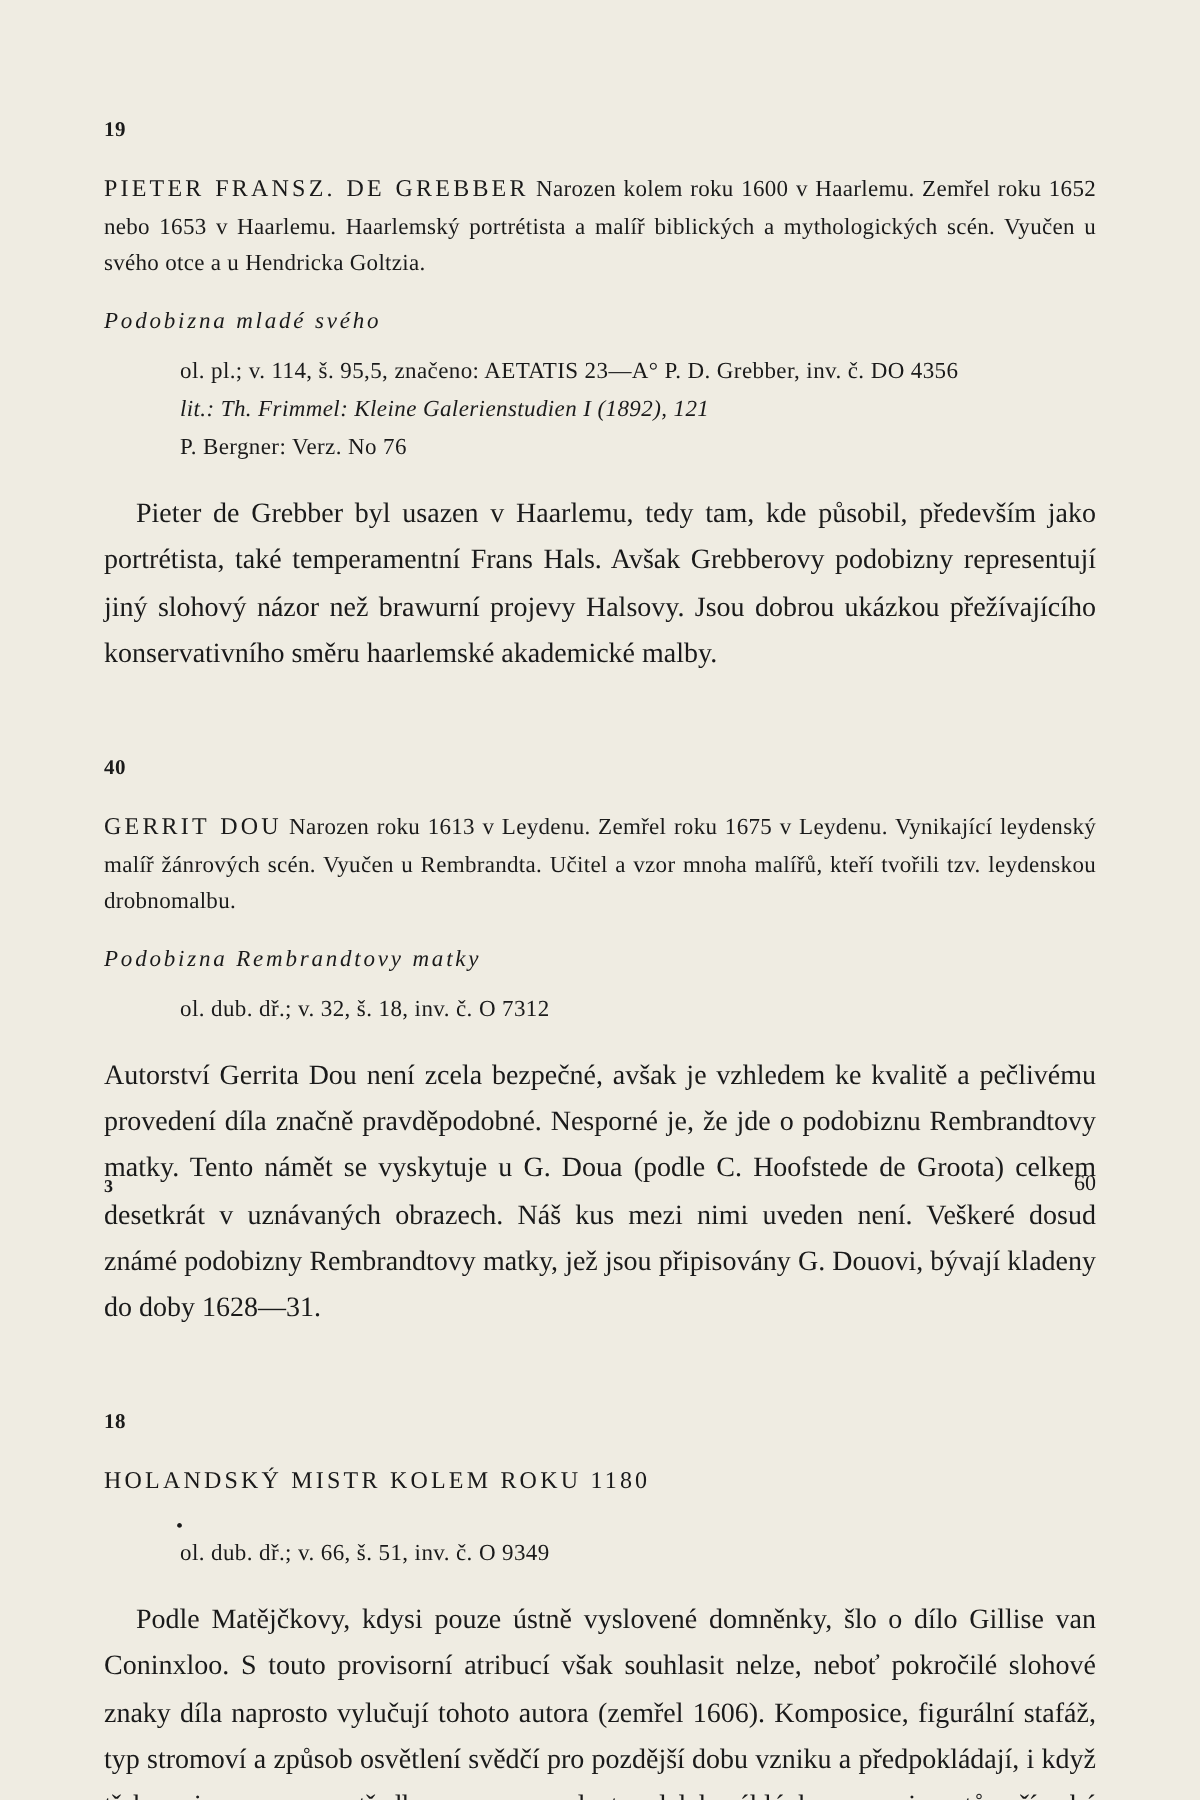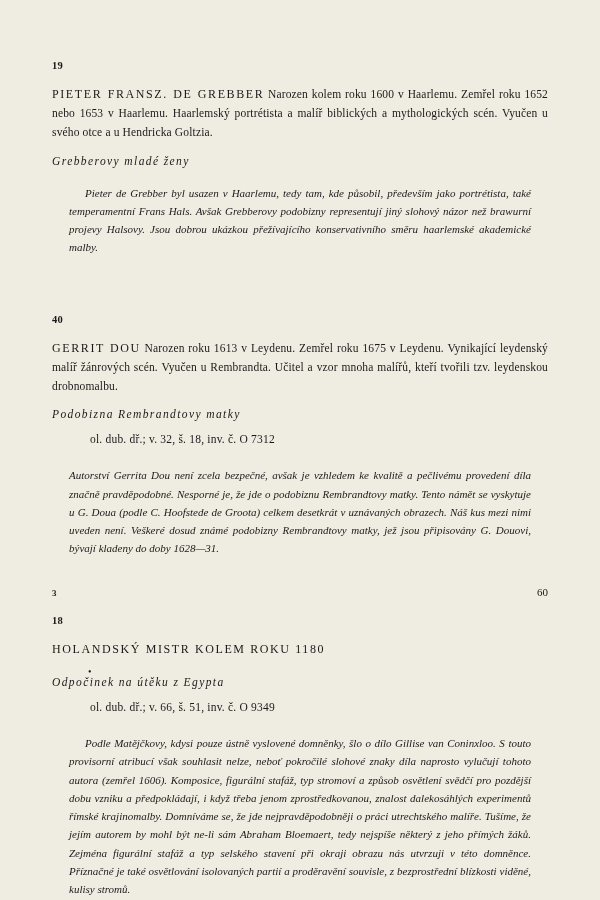--- a/index.html
+++ b/index.html
@@ -58,25 +58,24 @@
     padding-left: 38px;
   }
   .invblock .ln {
     display: block;
     letter-spacing: 0.2px;
   }
   .invblock .it {
     font-style: italic;
   }
   .commentary {
-    font-style: italic;
-    font-size: 11px;
+    font-size: 14px;
     line-height: 1.66;
     text-align: justify;
-    margin: 17px;
+    margin: 0;
     text-indent: 16px;
   }
   .commentary.noind {
     text-indent: 0;
   }
   .gap-xl { height: 40px; }
   .footer {
     position: absolute;
     left: 52px;
     right: 52px;
@@ -107,21 +106,26 @@
 <body>
 
 <div class="page">
 
   <div class="entry">
     <div class="entry-num">19</div>
     <p class="headline">
       <span class="artist">PIETER FRANSZ. DE GREBBER</span>
       <span class="bio">Narozen kolem roku 1600 v Haarlemu. Zemřel roku 1652 nebo 1653 v Haarlemu. Haarlemský portrétista a malíř biblických a mythologických scén. Vyučen u svého otce a u Hendricka Goltzia.</span>
     </p>
-    <p class="worktitle">Grebberovy mladé ženy</p>
+    <p class="worktitle">Podobizna mladé svého</p>
+    <div class="invblock">
+      <span class="ln">ol. pl.; v. 114, š. 95,5,  značeno: AETATIS 23—A° P. D. Grebber,   inv. č. DO 4356</span>
+      <span class="ln it">lit.: Th. Frimmel: Kleine Galerienstudien I (1892), 121</span>
+      <span class="ln">P. Bergner: Verz. No 76</span>
+    </div>
     <p class="commentary">Pieter de Grebber byl usazen v Haarlemu, tedy tam, kde působil, především jako portrétista, také temperamentní Frans Hals. Avšak Grebberovy podobizny representují jiný slohový názor než brawurní projevy Halsovy. Jsou dobrou ukázkou přežívajícího konservativního směru haarlemské akademické malby.</p>
   </div>
 
   <div class="gap-xl"></div>
 
   <div class="entry">
     <div class="entry-num">40</div>
     <p class="headline">
       <span class="artist">GERRIT DOU</span>
       <span class="bio">Narozen roku 1613 v Leydenu. Zemřel roku 1675 v Leydenu. Vynikající leydenský malíř žánrových scén. Vyučen u Rembrandta. Učitel a vzor mnoha malířů, kteří tvořili tzv. leydenskou drobnomalbu.</span>
@@ -134,21 +138,20 @@
   </div>
 
   <div class="gap-xl"></div>
 
   <div class="entry">
     <div class="entry-num">18</div>
     <p class="headline">
       <span class="artist">HOLANDSKÝ MISTR KOLEM ROKU 1180</span>
     </p>
     <span class="dot-mark">•</span>
-    <p class="worktitle">Odpočinek na útěku z Egypta</p>
     <div class="invblock">
       <span class="ln">ol. dub. dř.; v. 66, š. 51,  inv. č. O 9349</span>
     </div>
     <p class="commentary">Podle Matějčkovy, kdysi pouze ústně vyslovené domněnky, šlo o dílo Gillise van Coninxloo. S touto provisorní atribucí však souhlasit nelze, neboť pokročilé slohové znaky díla naprosto vylučují tohoto autora (zemřel 1606). Komposice, figurální stafáž, typ stromoví a způsob osvětlení svědčí pro pozdější dobu vzniku a předpokládají, i když třeba jenom zprostředkovanou, znalost dalekosáhlých experimentů římské krajinomalby. Domníváme se, že jde nejpravděpodobněji o práci utrechtského malíře. Tušíme, že jejím autorem by mohl být ne-li sám Abraham Bloemaert, tedy nejspíše některý z jeho přímých žáků. Zejména figurální stafáž a typ selského stavení při okraji obrazu nás utvrzuji v této domněnce. Příznačné je také osvětlování isolovaných partií a proděravění souvisle, z bezprostřední blízkosti viděné, kulisy stromů.</p>
   </div>
 
   <div class="footer">
     <span class="sig">3</span>
     <span class="pno">60</span>
   </div>

